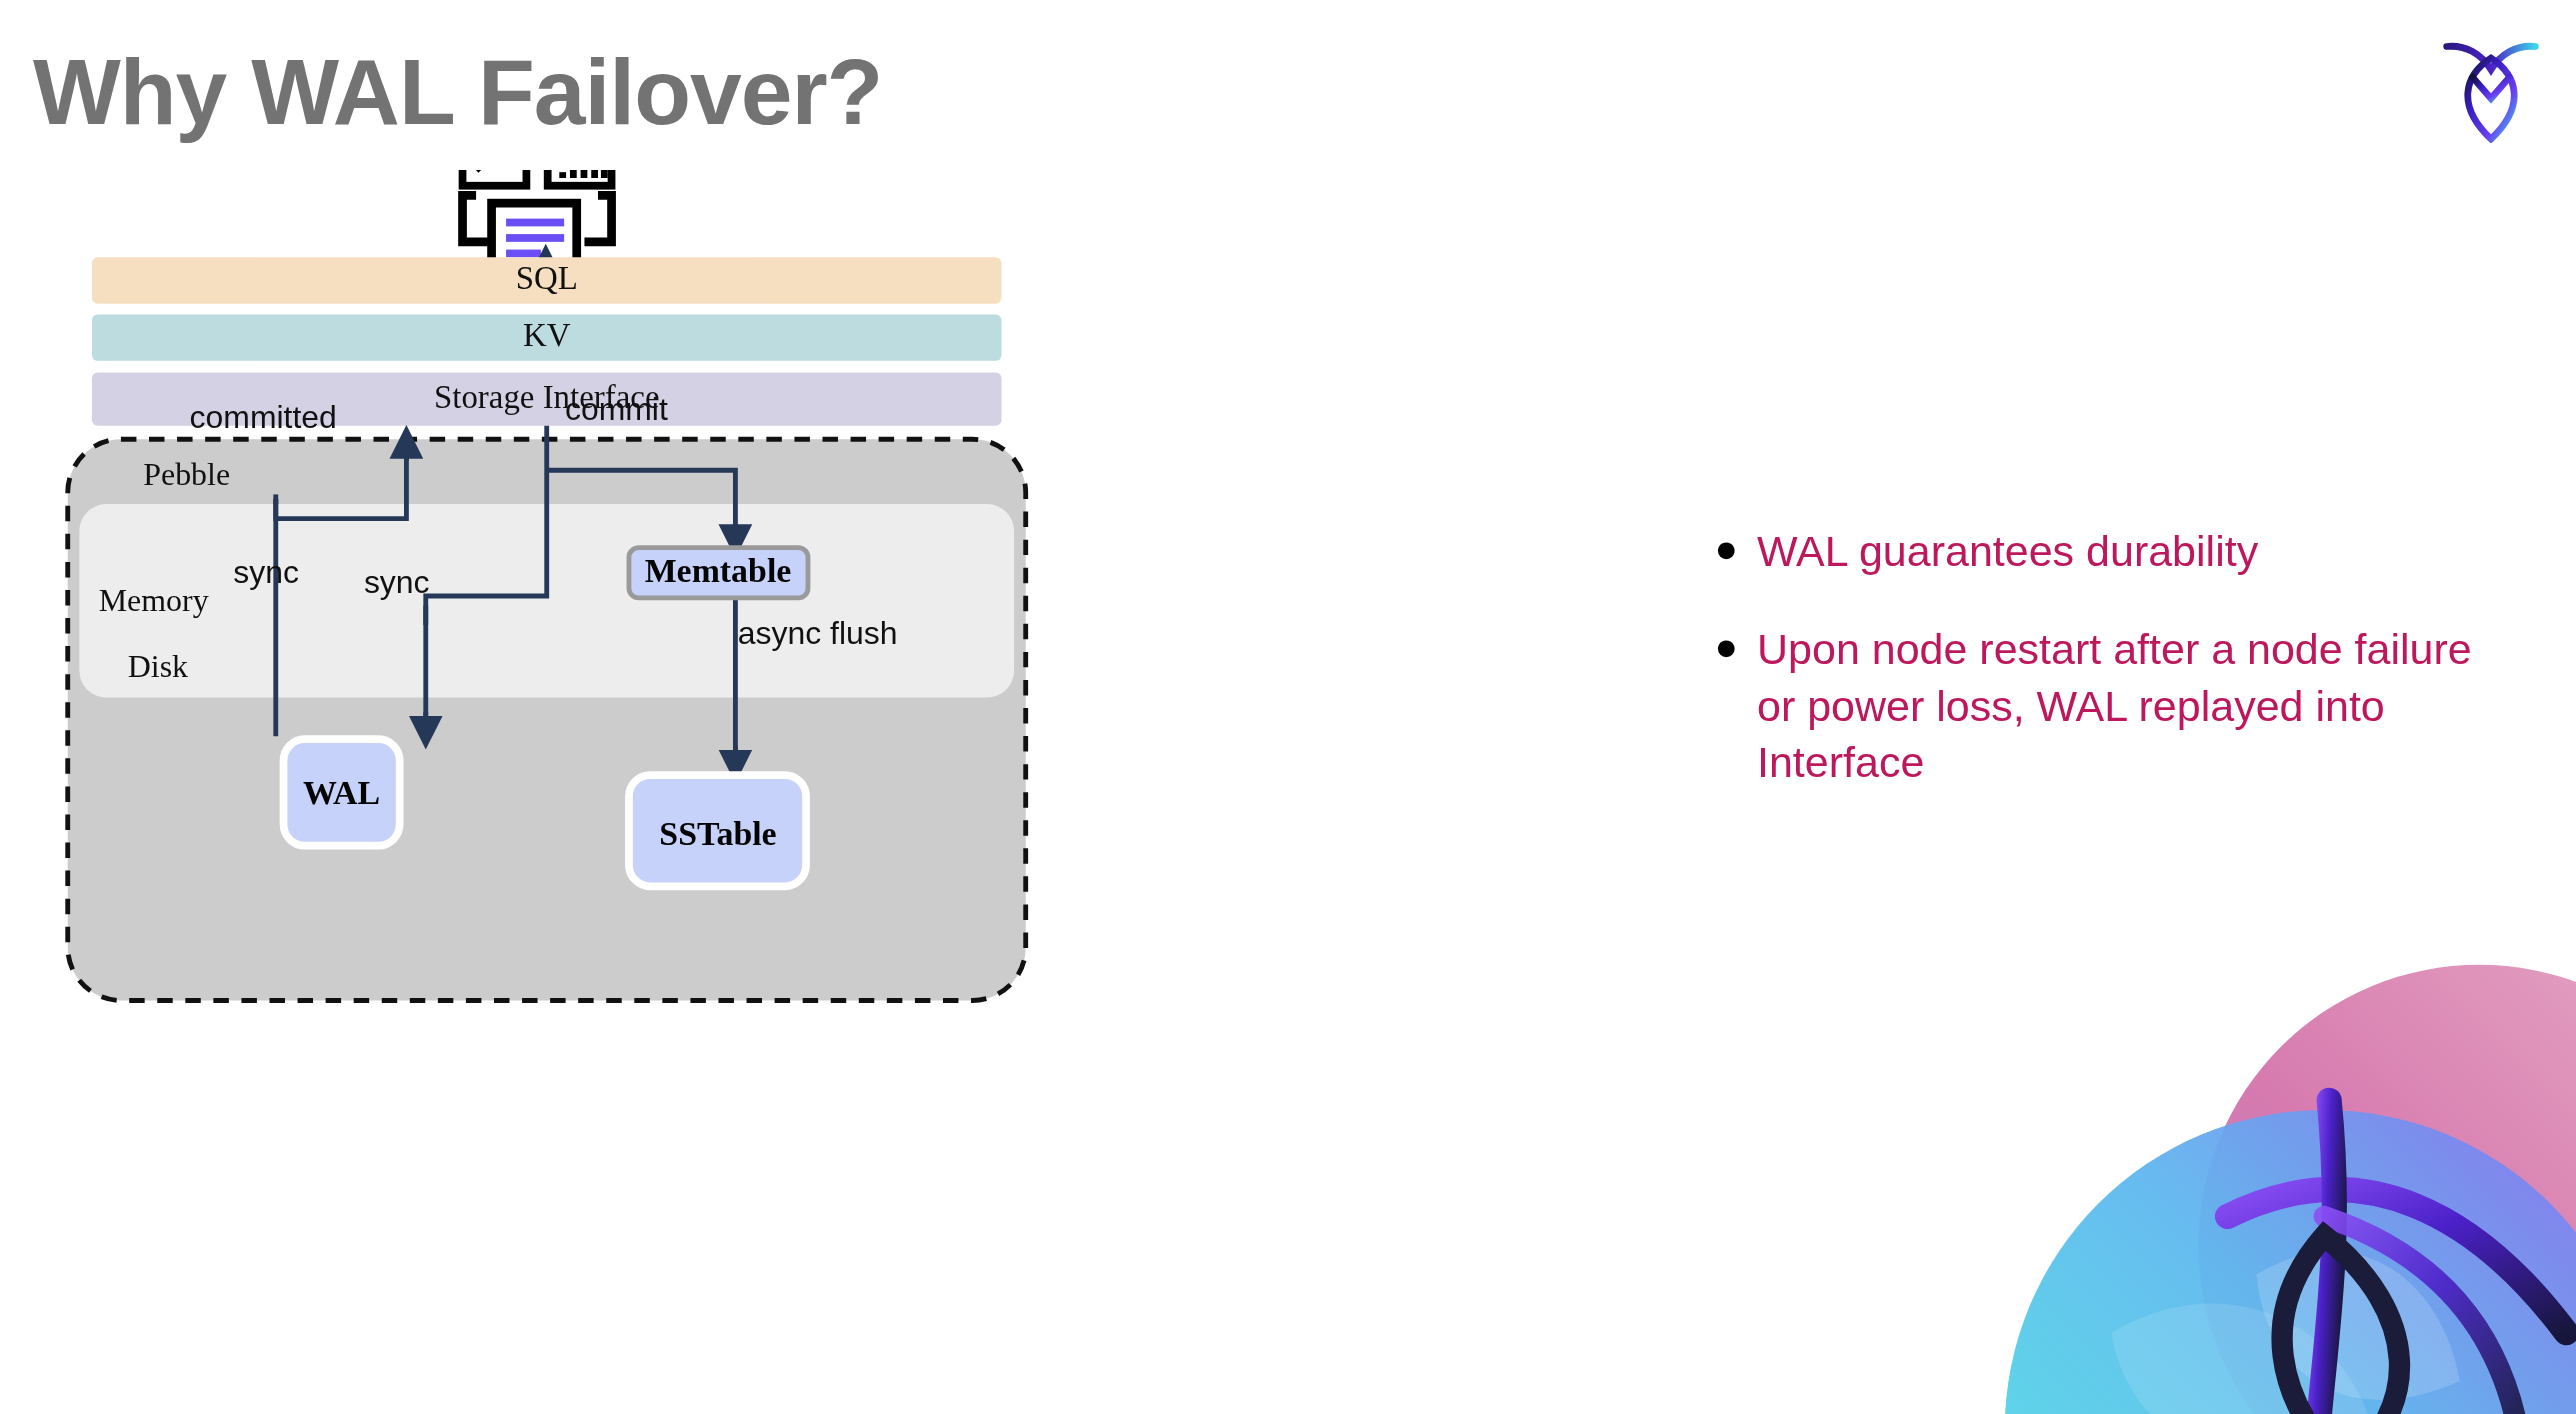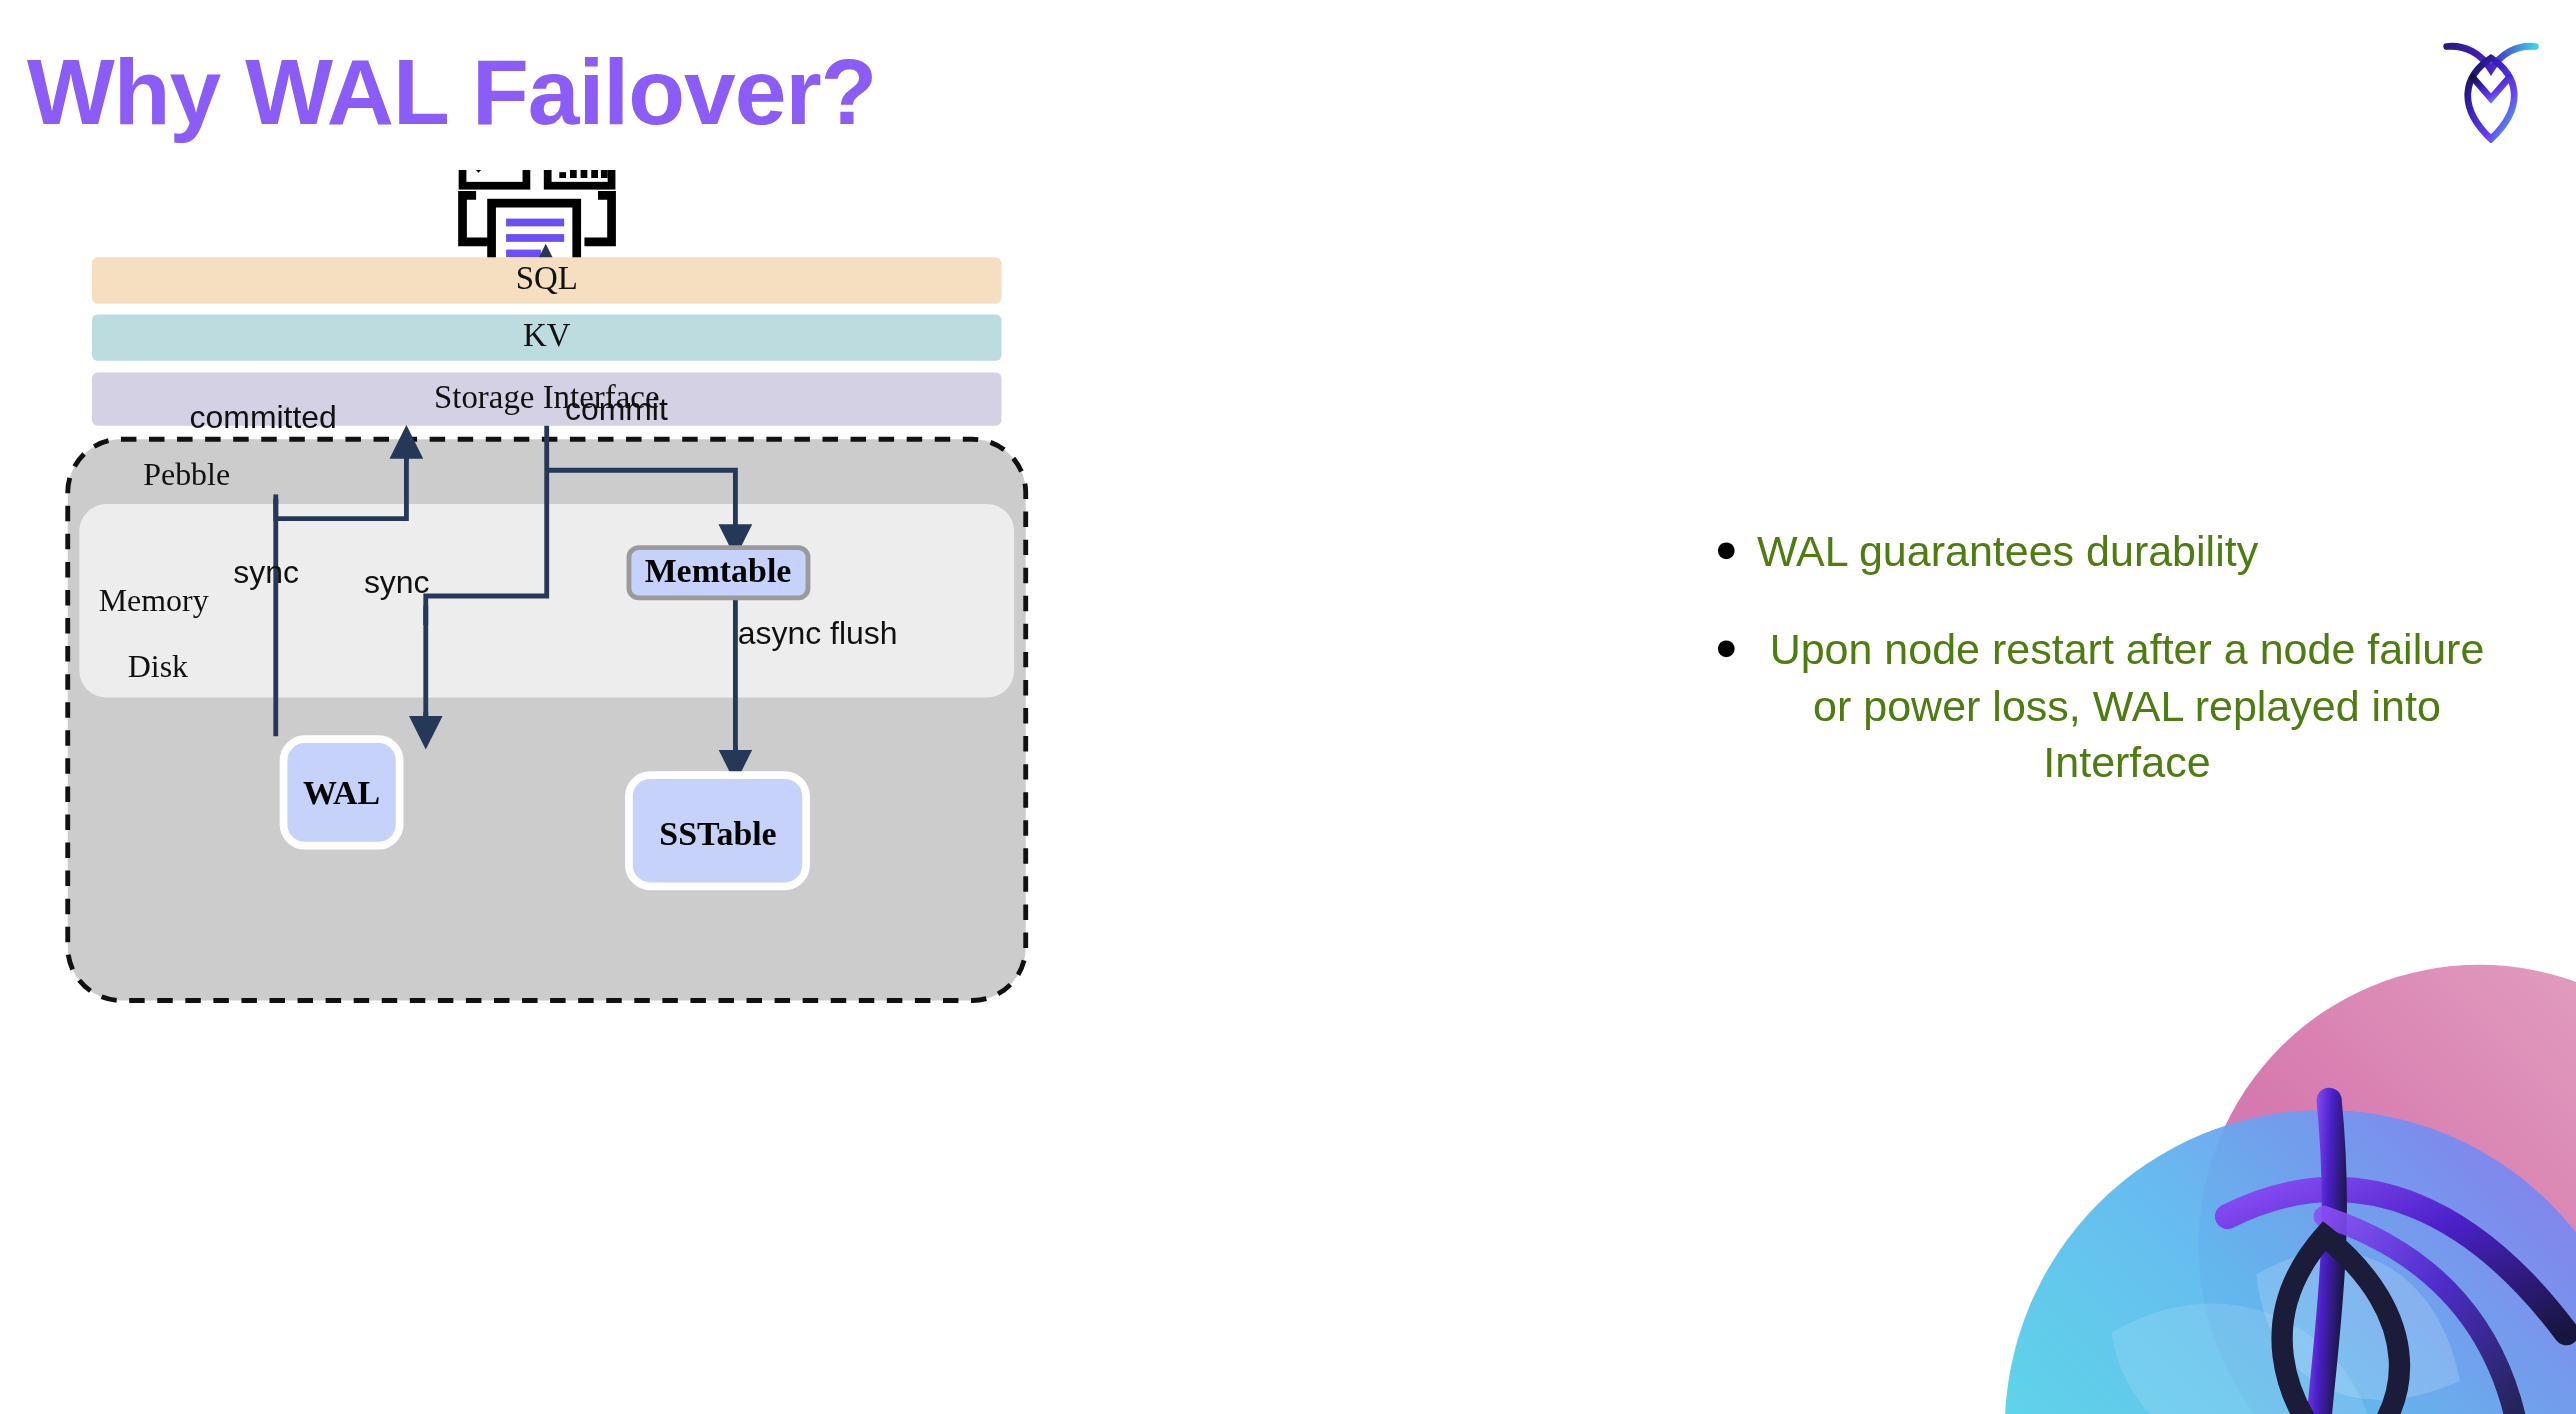--- a/index.html
+++ b/index.html
@@ -9,26 +9,26 @@
   body {
     width: 2576px; height: 1415px;
     position: relative;
     overflow: hidden;
     font-family: "Liberation Sans", sans-serif;
   }
 
   
   #slide-title {
     position: absolute;
-    left: 27px; top: 39px;
+    left: 33px; top: 39px;
     font-family: "Liberation Sans", sans-serif;
     font-weight: 700;
     font-size: 93px;
     letter-spacing: -1px;
-    color: #8b5cf6;
+    color: #737373;
     white-space: nowrap;
   }
 
   
   #brand-logo {
     position: absolute;
     right: 31px; top: 31px;
     width: 108px; height: 112px;
   }
 
@@ -66,23 +66,22 @@
     font-size: 39px;
     line-height: 52px;
     color: #000;
     text-align: left;
     padding-left: 11.6px;
     box-sizing: border-box;
   }
   .bullet-text {
     font-size: 43px;
     line-height: 1.32;
-    color: #4d7c0f;
+    color: #be185d;
     font-family: "Liberation Sans", sans-serif;
-    text-align: center;
   }
 </style>
 </head>
 <body>
 
 <div id="slide-title">Why WAL Failover?</div>
 
 <div id="brand-logo">
   <svg viewBox="0 0 112 116" width="108" height="112">
     <defs>

